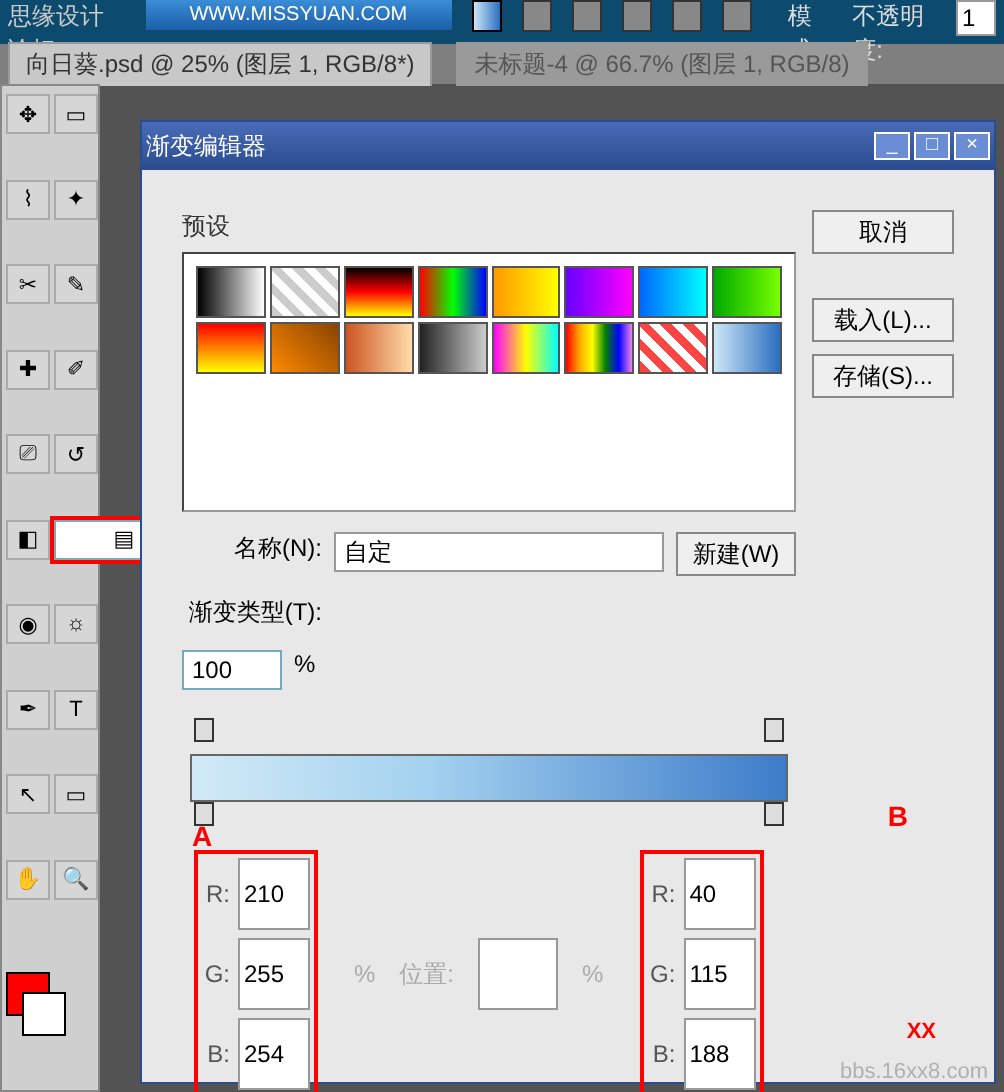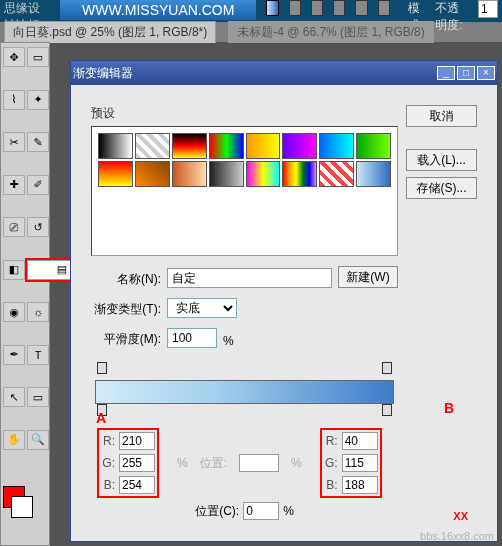--- a/index.html
+++ b/index.html
@@ -1,18 +1,18 @@
 <!DOCTYPE html>
 <html><head>
 <meta charset="utf-8">
 <style>
 *{box-sizing:border-box;margin:0;padding:0;font-family:"SimSun",Arial,sans-serif;font-size:12px}
 body{background:#535353;width:502px;height:546px;position:relative;overflow:hidden}
 .topbar{background:#0c4a6e;height:22px;display:flex;align-items:flex-start;padding:0 4px;color:#ccc;gap:10px}
-.watermark{background:linear-gradient(#3a8dd6,#1b5fa8);color:#fff;padding:2px 22px;font-size:14px}
+.watermark{background:linear-gradient(#3a8dd6,#1b5fa8);color:#fff;padding:2px 22px;font-size:10px}
 .grad-preview{width:18px;height:16px;border:1px solid #000;background:linear-gradient(90deg,#cde8f7,#2a6dc0)}
 .grad-mode-btn{width:18px;height:16px;background:#888;border:1px solid #333}
 .mode-label{color:#ddd;margin-left:8px}
 .mode-select{background:#fff;border:1px solid #7a9;height:18px;width:80px;padding:0 2px}
 .opacity-label{color:#ddd}
 .opacity-in{width:20px;height:18px;background:#fff;border:1px solid #999;padding:0 2px}
 .tablist{background:#7f7f7f;height:20px;display:flex;align-items:center;padding:0 4px;color:#333;gap:12px}
 .tab{background:#c8c8c8;padding:2px 8px;border:1px solid #999;border-bottom:none}
 .tab.inactive{background:#9a9a9a;color:#555}
 .tools{position:absolute;left:0;top:42px;width:50px;background:#cfcfcf;height:504px;padding:4px 2px;display:grid;grid-template-columns:1fr 1fr;gap:2px;border:1px solid #888}
@@ -25,39 +25,39 @@
 .winbtns{display:flex;gap:2px}
 .winbtn{width:18px;height:14px;background:#6a8dd6;border:1px solid #fff;color:#fff;font-size:10px;text-align:center;line-height:12px}
 .dlg-body{padding:20px;display:flex;gap:8px}
 .left{flex:1}
 .right{width:80px;display:flex;flex-direction:column;gap:6px}
 .btn{background:#efefef;border:1px solid #888;height:22px;text-align:center;line-height:20px;cursor:pointer}
 .btn.primary{outline:2px solid #f00;outline-offset:1px}
 .preset-label{margin-bottom:4px;color:#333}
 .preset-box{border:1px inset #999;background:#fff;height:130px;padding:6px;display:grid;grid-template-columns:repeat(8,1fr);grid-auto-rows:26px;gap:2px}
 .sw{border:1px solid #555}
-.row{display:flex;align-items:flex-end;gap:6px;margin-top:10px}
+.row{display:flex;align-items:flex-start;gap:6px;margin-top:10px}
 .lbl{width:70px;text-align:right}
 .txt{flex:1;background:#fff;border:1px solid #999;height:20px;padding:0 4px}
 .sel{background:#fff;border:1px solid #7ab;height:20px;width:70px;padding:0 4px}
 .bar-wrap{margin-top:14px;padding:0 4px}
 .bar{height:24px;border:1px solid #666;background:linear-gradient(90deg,#d2eaf6 0%,#a3d1ef 40%,#3d7cc9 100%)}
 .stops{position:relative;height:18px}
 .stop{position:absolute;width:10px;height:12px;background:#ddd;border:1px solid #333}
 .stopA{left:2px;top:0}
 .stopB{right:2px;top:0}
 .ann{position:absolute;font-weight:bold;font-size:14px}
 .annA{color:#f00;left:96px;top:410px}
 .annB{color:#f00;right:48px;top:400px}
 .annX{color:#f00;right:34px;top:510px;font-size:11px}
 .rgb{display:flex;gap:20px;margin-top:8px;padding:0 8px}
 .rgbcol{display:flex;flex-direction:column;gap:4px}
 .rgbrow{display:flex;align-items:center;gap:4px}
 .rgblbl{width:14px;text-align:right;color:#555}
-.rgbin{width:36px;height:18px;background:#fff;border:1px solid #999;padding:0 2px}
+.rgbin{width:36px;height:36px;background:#fff;border:1px solid #999;padding:0 2px}
 .boxed{outline:2px solid #f00;padding:2px}
 .mid{color:#aaa;display:flex;gap:12px;align-items:center}
 .posrow{display:flex;align-items:center;gap:4px;margin-top:6px}
 .footer-wm{position:absolute;right:8px;bottom:4px;color:#999;font-size:11px;opacity:.7}
 </style>
 </head>
 <body>
 
 <div class="topbar">
   <span>思缘设计论坛</span>
@@ -137,24 +137,22 @@
         </div>
 
       <div class="row">
         <span class="lbl">名称(N):</span>
         <input class="txt" value="自定" style="">
         <div class="btn" style="width:60px">新建(W)</div>
       </div>
 
       <div class="row">
         <span class="lbl">渐变类型(T):</span>
-        <select class="sel"><option>实底</option></select>
       </div>
       <div class="row">
-        <span class="lbl">平滑度(M):</span>
         <input class="sel" style="width: 50px;" value="100">
         <span>%</span>
       </div>
 
       <div class="bar-wrap">
         <div class="stops">
           <div class="stop stopA"></div>
           <div class="stop stopB"></div>
         </div>
         <div class="bar"></div>

